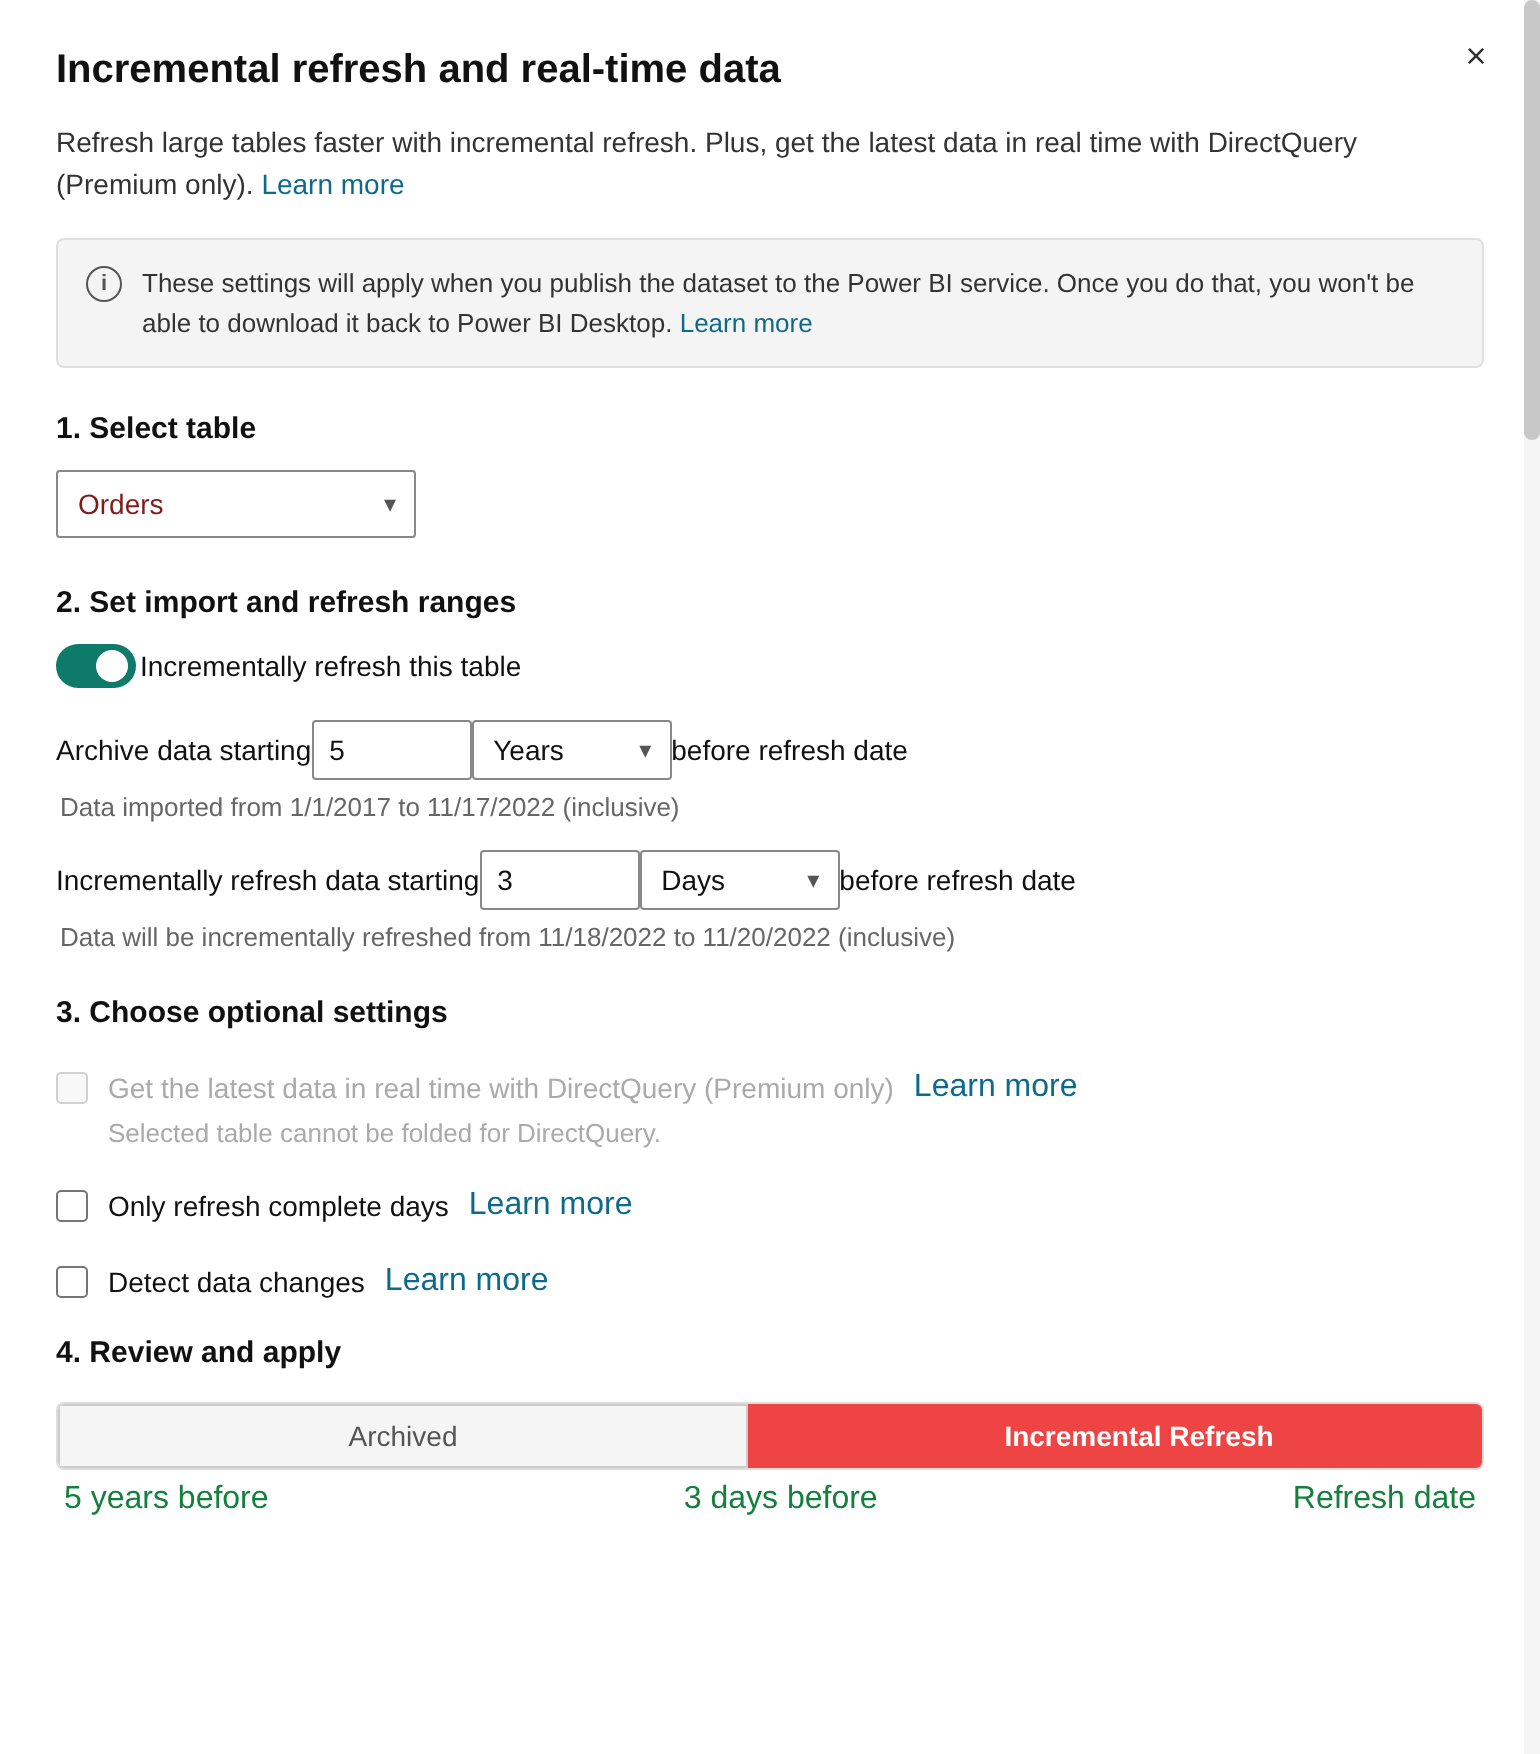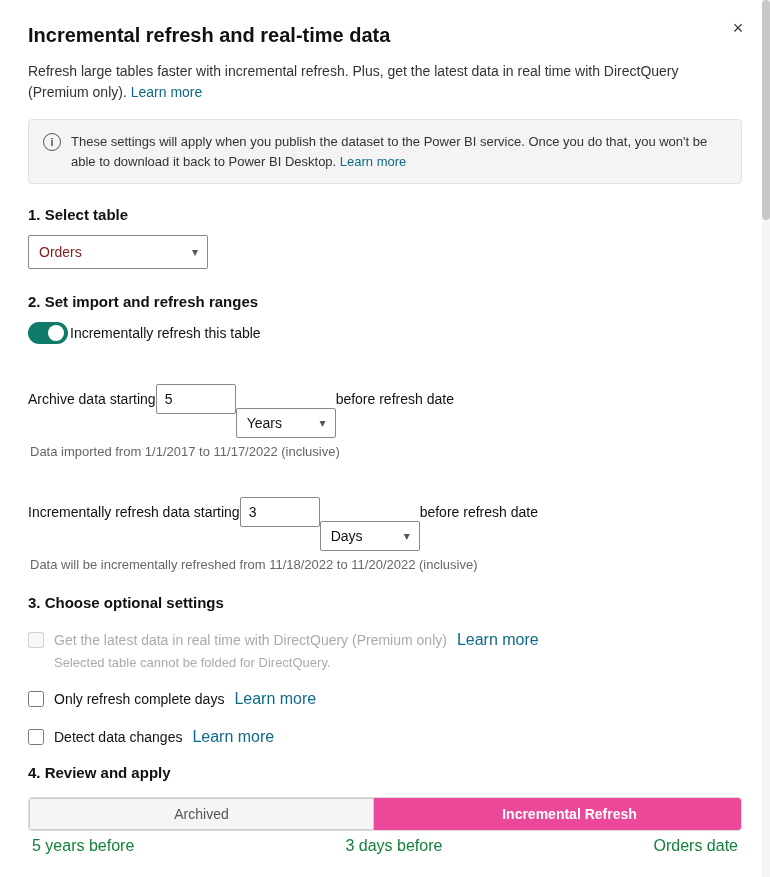--- a/index.html
+++ b/index.html
@@ -174,21 +174,20 @@
       border-radius: 2px;
       padding: 6px 32px 6px 10px;
       font-size: 14px;
       color: #111;
       cursor: pointer;
       min-width: 100px;
     }
     .unit-select-wrapper {
       position: relative;
       display: inline-block;
-      margin-top: 48px;
     }
     .hint-text {
       font-size: 13px;
       color: #666;
       margin-bottom: 14px;
       margin-left: 2px;
     }
     .optional-section {
       margin-bottom: 18px;
     }
@@ -240,21 +239,21 @@
       border: 1px solid #ccc;
       display: flex;
       align-items: center;
       justify-content: center;
       font-size: 14px;
       color: #555;
       font-weight: 400;
     }
     .timeline-incremental {
       flex: 1;
-      background: #ec4899;
+      background: #ef4444;
       display: flex;
       align-items: center;
       justify-content: center;
       font-size: 14px;
       color: #fff;
       font-weight: 600;
       padding-left: 24px;
     }
     .timeline-labels {
       display: flex;
@@ -388,21 +387,21 @@
 
     <div class="timeline-container">
       <div class="timeline-bars">
         <div class="timeline-archived">Archived</div>
         <div class="timeline-incremental">Incremental Refresh</div>
       </div>
     </div>
     <div class="timeline-labels">
       <span>5 years before</span>
       <span>3 days before</span>
-      <span>Orders date</span>
+      <span>Refresh date</span>
     </div>
   </div>
 
   <div class="scrollbar-track">
     <div class="scrollbar-thumb"></div>
   </div>
 
 </div>
 
 </body></html>

